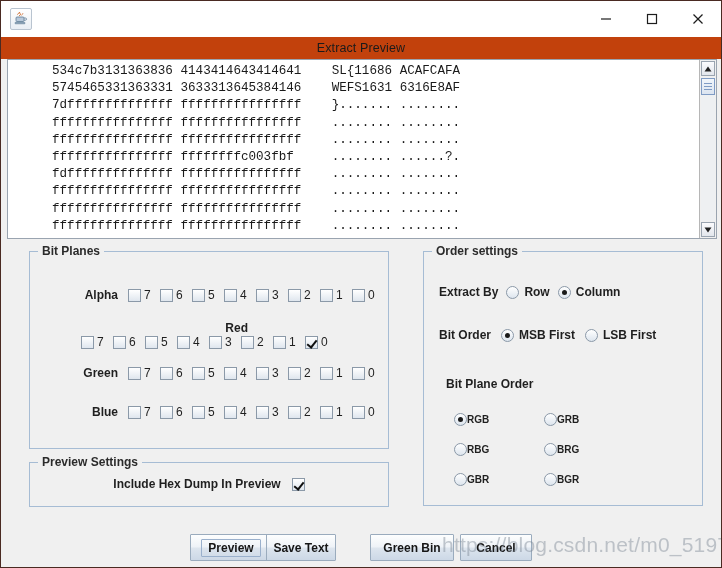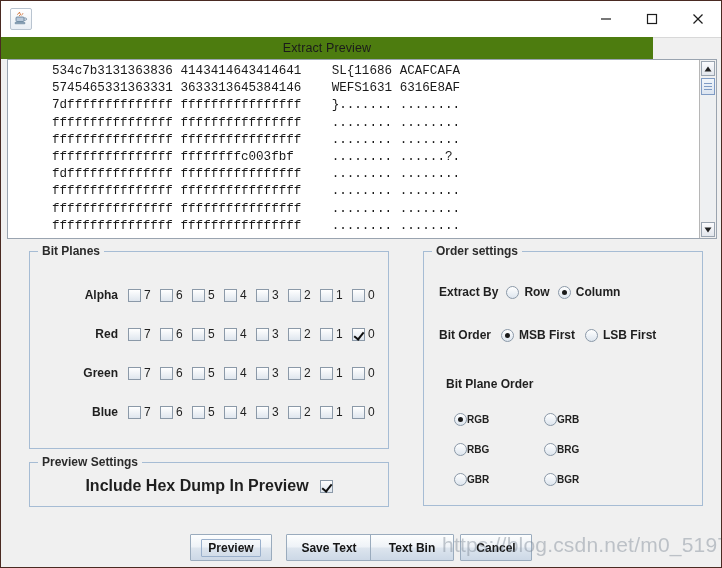--- a/index.html
+++ b/index.html
@@ -38,22 +38,22 @@
   .winbtn {
     width: 46px; height: 36px;
     display: flex; align-items: center; justify-content: center;
     color: #1d1d1d;
   }
   .winbtn svg { display: block; }
 
   
   .dlg-title {
     position: absolute; left: 0; top: 36px;
-    width: 652px; height: 22px;
-    background: #4d7c0f;
+    width: 720px; height: 22px;
+    background: #c2410c;
     display: flex; align-items: center; justify-content: center;
     font-size: 12.5px; color: #1b1b1b;
     letter-spacing: .1px;
   }
 
   
   .hexwrap {
     position: absolute; left: 6px; top: 58px;
     width: 710px; height: 180px;
     background: #ffffff;
@@ -124,21 +124,21 @@
   #grp-bitplanes { left: 28px; top: 250px; width: 360px; height: 198px; }
   #grp-order     { left: 422px; top: 250px; width: 280px; height: 255px; }
   #grp-preview   { left: 28px; top: 461px; width: 360px; height: 45px; }
 
   
   .bp-row {
     position: absolute; left: 0; width: 100%;
     height: 26px; display: flex; align-items: center;
   }
   #bp-r0 { top: 30px; }
-  #bp-r1 { top: 69px; }
+  #bp-r1 { top: 69px; flex-direction: column; }
   #bp-r2 { top: 108px; }
   #bp-r3 { top: 147px; }
   .bp-label {
     width: 98px; text-align: right; padding-right: 10px;
     font-size: 12px; font-weight: bold; color: #1f1f1f;
     box-sizing: border-box;
   }
   .bp-cell { width: 32px; display: flex; align-items: center; gap: 3px; }
   .bp-num { font-size: 12px; color: #1f1f1f; }
 
@@ -187,41 +187,41 @@
     font-size: 12px; font-weight: bold; color: #1f1f1f;
   }
   .bpo-grid { position: absolute; left: 30px; top: 152px; width: 230px; }
   .bpo-r { display: flex; height: 30px; align-items: center; }
   .bpo-c { width: 90px; display: flex; align-items: center; gap: 0; font-size: 10px; font-weight: bold; color: #1f1f1f; }
 
   
   .pv-line {
     position: absolute; left: 0; top: 14px; width: 100%;
     display: flex; align-items: center; justify-content: center; gap: 11px;
-    font-size: 16px; font-weight: bold; color: #1f1f1f;
+    font-size: 12px; font-weight: bold; color: #1f1f1f;
   }
 
   
   .btnbar { position: absolute; left: 0; top: 533px; width: 720px; height: 30px; }
   .btn {
     position: absolute; top: 0; height: 27px;
     border: 1px solid #9aabbd;
     background: linear-gradient(#fdfefe 0%, #eef2f7 48%, #dde5ee 52%, #ccd8e6 100%);
     box-sizing: border-box;
     display: flex; align-items: center; justify-content: center;
     font-size: 12px; font-weight: bold; color: #161616;
     border-radius: 1px;
   }
   .btn .focusring {
     border: 1px solid #9ab0cc;
     padding: 1px 6px;
     border-radius: 1px;
   }
   #btn-preview  { left: 189px; width: 82px; justify-content: center; }
-  #btn-savetext { left: 285px; width: 86px; }
+  #btn-savetext { left: 265px; width: 70px; }
   #btn-savebin  { left: 369px; width: 84px; }
   #btn-cancel   { left: 459px; width: 72px; }
 
   
   .watermark {
     position: absolute; left: 441px; top: 532px;
     font-size: 21px; color: rgba(125,135,148,0.45);
     font-family: "Liberation Sans", sans-serif;
     white-space: nowrap; pointer-events: none;
     letter-spacing: .2px;
@@ -520,21 +520,21 @@
   </div>
 
   <div class="btnbar">
     <div class="btn" id="btn-preview">
       <span class="focusring">Preview</span>
     </div>
     <div class="btn" id="btn-savetext">
       <span>Save Text</span>
     </div>
     <div class="btn" id="btn-savebin">
-      <span>Text Bin</span>
+      <span>Green Bin</span>
     </div>
     <div class="btn" id="btn-cancel">
       <span>Cancel</span>
     </div>
   </div>
 
   <div class="watermark">https://blog.csdn.net/m0_51974791</div>
 </div>
 
 </body></html>

